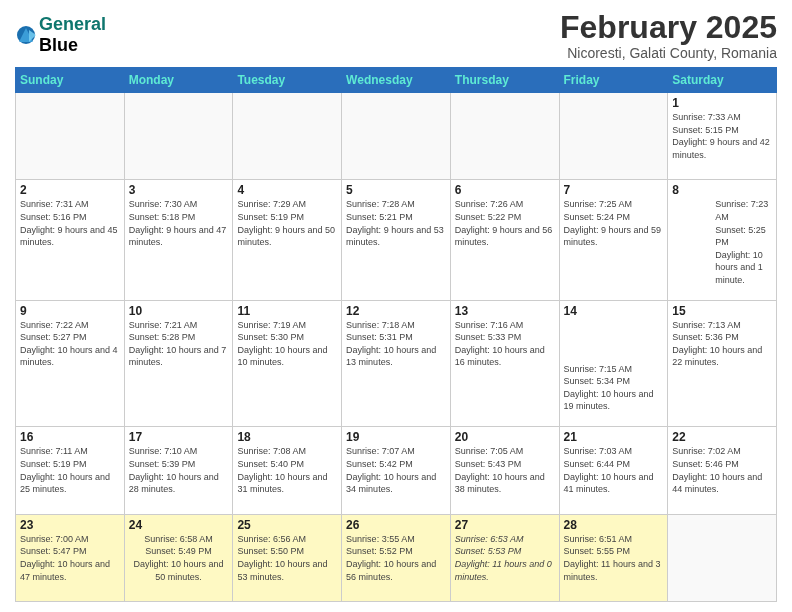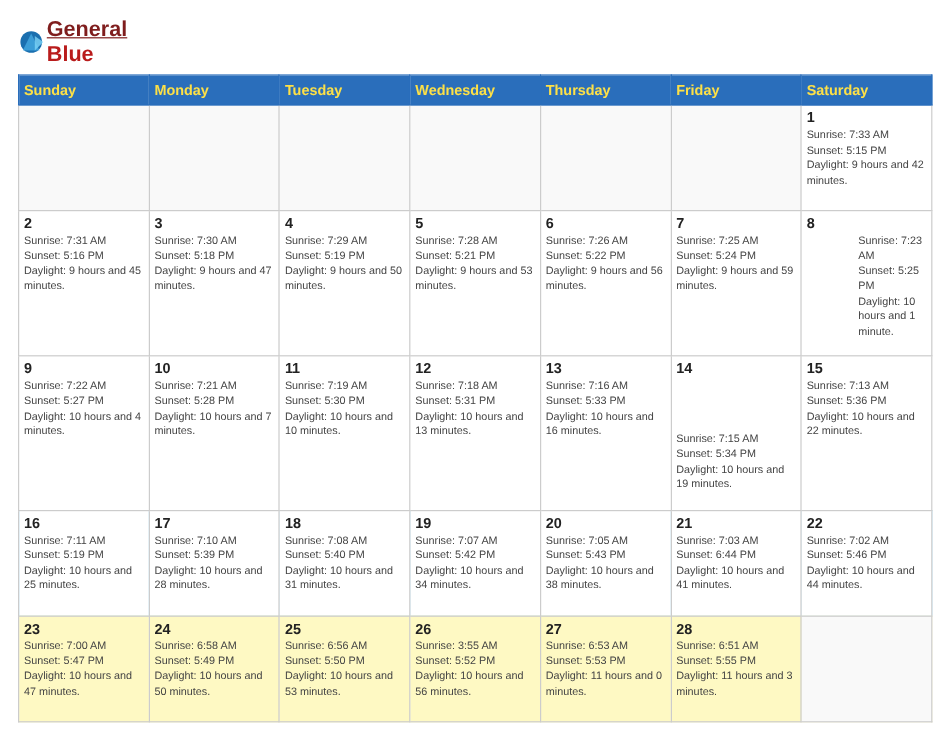--- a/index.html
+++ b/index.html
@@ -25,22 +25,22 @@
     }
     .logo {
       display: flex;
       align-items: center;
       margin-top: 4px;
     }
     .logo-text {
       font-size: 18px;
       font-weight: bold;
     }
-    .logo-general { color: #7f1d1d; text-decoration: underline; }
-    .logo-blue { color: #b91c1c; }
+    .logo-general { color: #0f766e; }
+    .logo-blue { color: #000000; }
     .logo-icon {
       width: 22px;
       height: 22px;
       margin-left: 0px;
       margin-right: 2px;
     }
     .title-block {
       text-align: right;
     }
     .month-title {
@@ -55,21 +55,21 @@
     }
     .calendar {
       flex: 1;
       border: 1px solid #ccc;
       border-collapse: collapse;
       width: 100%;
       table-layout: fixed;
     }
     .calendar th {
       background: #2a6ebb;
-      color: #fde047;
+      color: #5eead4;
       font-size: 12px;
       padding: 5px 4px;
       text-align: left;
       border: 1px solid #2a6ebb;
       font-weight: bold;
     }
     .calendar td {
       border: 1px solid #ccc;
       vertical-align: top;
       padding: 3px 4px;
@@ -106,20 +106,24 @@
       <svg class="logo-icon" viewBox="0 0 22 22">
         <circle cx="11" cy="11" r="9" fill="#1a6faf"></circle>
         <polygon points="11,4 18,18 4,18" fill="#4ab0e8" opacity="0.7"></polygon>
         <polygon points="14,6 21,11 14,18" fill="#7dd4f8" opacity="0.8"></polygon>
       </svg>
       <span class="logo-text">
         <span class="logo-general">General</span><br>
         <span class="logo-blue">Blue</span>
       </span>
     </div>
+    <div class="title-block">
+      <div class="month-title">February 2025</div>
+      <div class="location">Nicoresti, Galati County, Romania</div>
+    </div>
   </div>
 
   <table class="calendar">
     <thead>
       <tr>
         <th>Sunday</th>
         <th>Monday</th>
         <th>Tuesday</th>
         <th>Wednesday</th>
         <th>Thursday</th>
@@ -276,39 +280,39 @@
         </tr>
         <tr style="background: #fef9c3;">
           <td>
             <span class="day-num">23</span>
             <div class="day-info" style="white-space: pre-line;">Sunrise: 7:00 AM
 Sunset: 5:47 PM
 Daylight: 10 hours and 47 minutes.</div>
           </td>
           <td>
             <span class="day-num">24</span>
-            <div class="day-info" style="white-space: pre-line;">Sunrise: 6:58 AM
+            <div class="day-info" style="white-space: pre-line; text-align: center;">Sunrise: 6:58 AM
 Sunset: 5:49 PM
 Daylight: 10 hours and 50 minutes.</div>
           </td>
           <td>
             <span class="day-num">25</span>
             <div class="day-info" style="white-space: pre-line;">Sunrise: 6:56 AM
 Sunset: 5:50 PM
 Daylight: 10 hours and 53 minutes.</div>
           </td>
           <td>
             <span class="day-num">26</span>
             <div class="day-info" style="white-space: pre-line;">Sunrise: 3:55 AM
 Sunset: 5:52 PM
 Daylight: 10 hours and 56 minutes.</div>
           </td>
           <td>
             <span class="day-num">27</span>
-            <div class="day-info" style="white-space: pre-line;">Sunrise: 6:53 AM
+            <div class="day-info" style="white-space: pre-line; font-style: italic;">Sunrise: 6:53 AM
 Sunset: 5:53 PM
 Daylight: 11 hours and 0 minutes.</div>
           </td>
           <td>
             <span class="day-num">28</span>
             <div class="day-info" style="white-space: pre-line;">Sunrise: 6:51 AM
 Sunset: 5:55 PM
 Daylight: 11 hours and 3 minutes.</div>
           </td>
           <td class="empty-cell" style="background: rgb(249, 249, 249);"></td>

